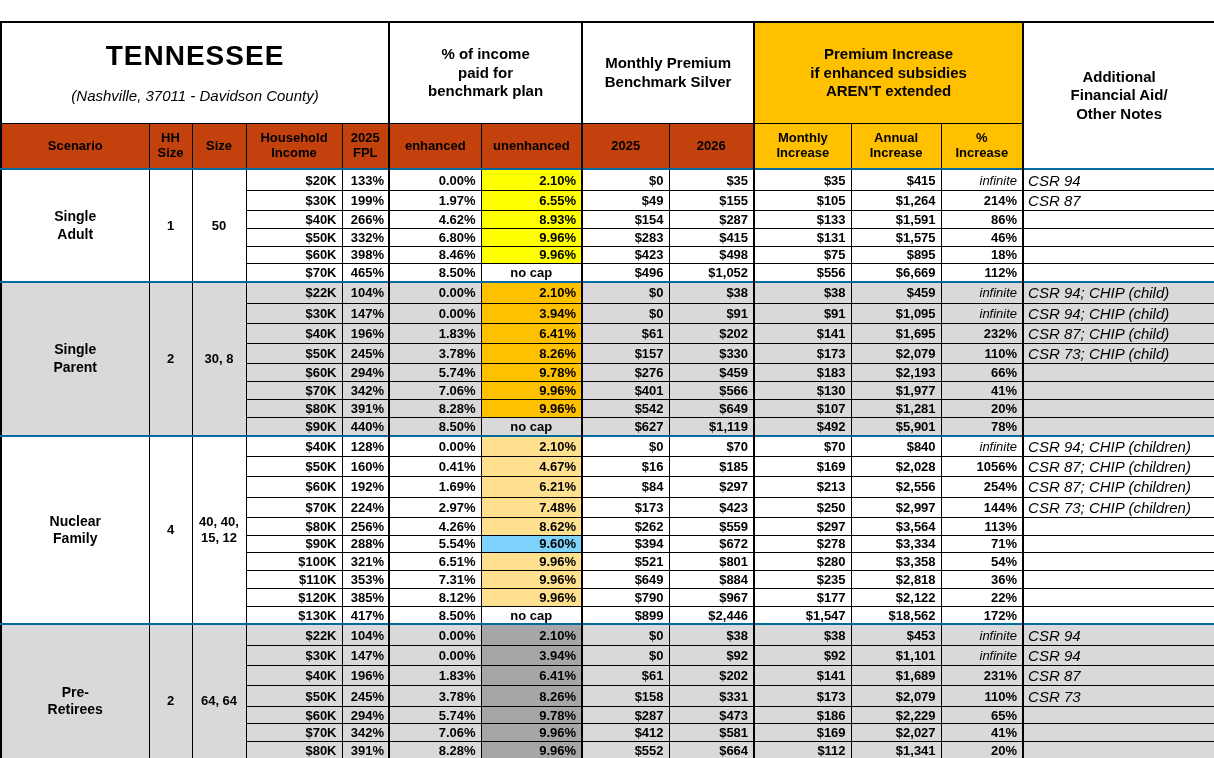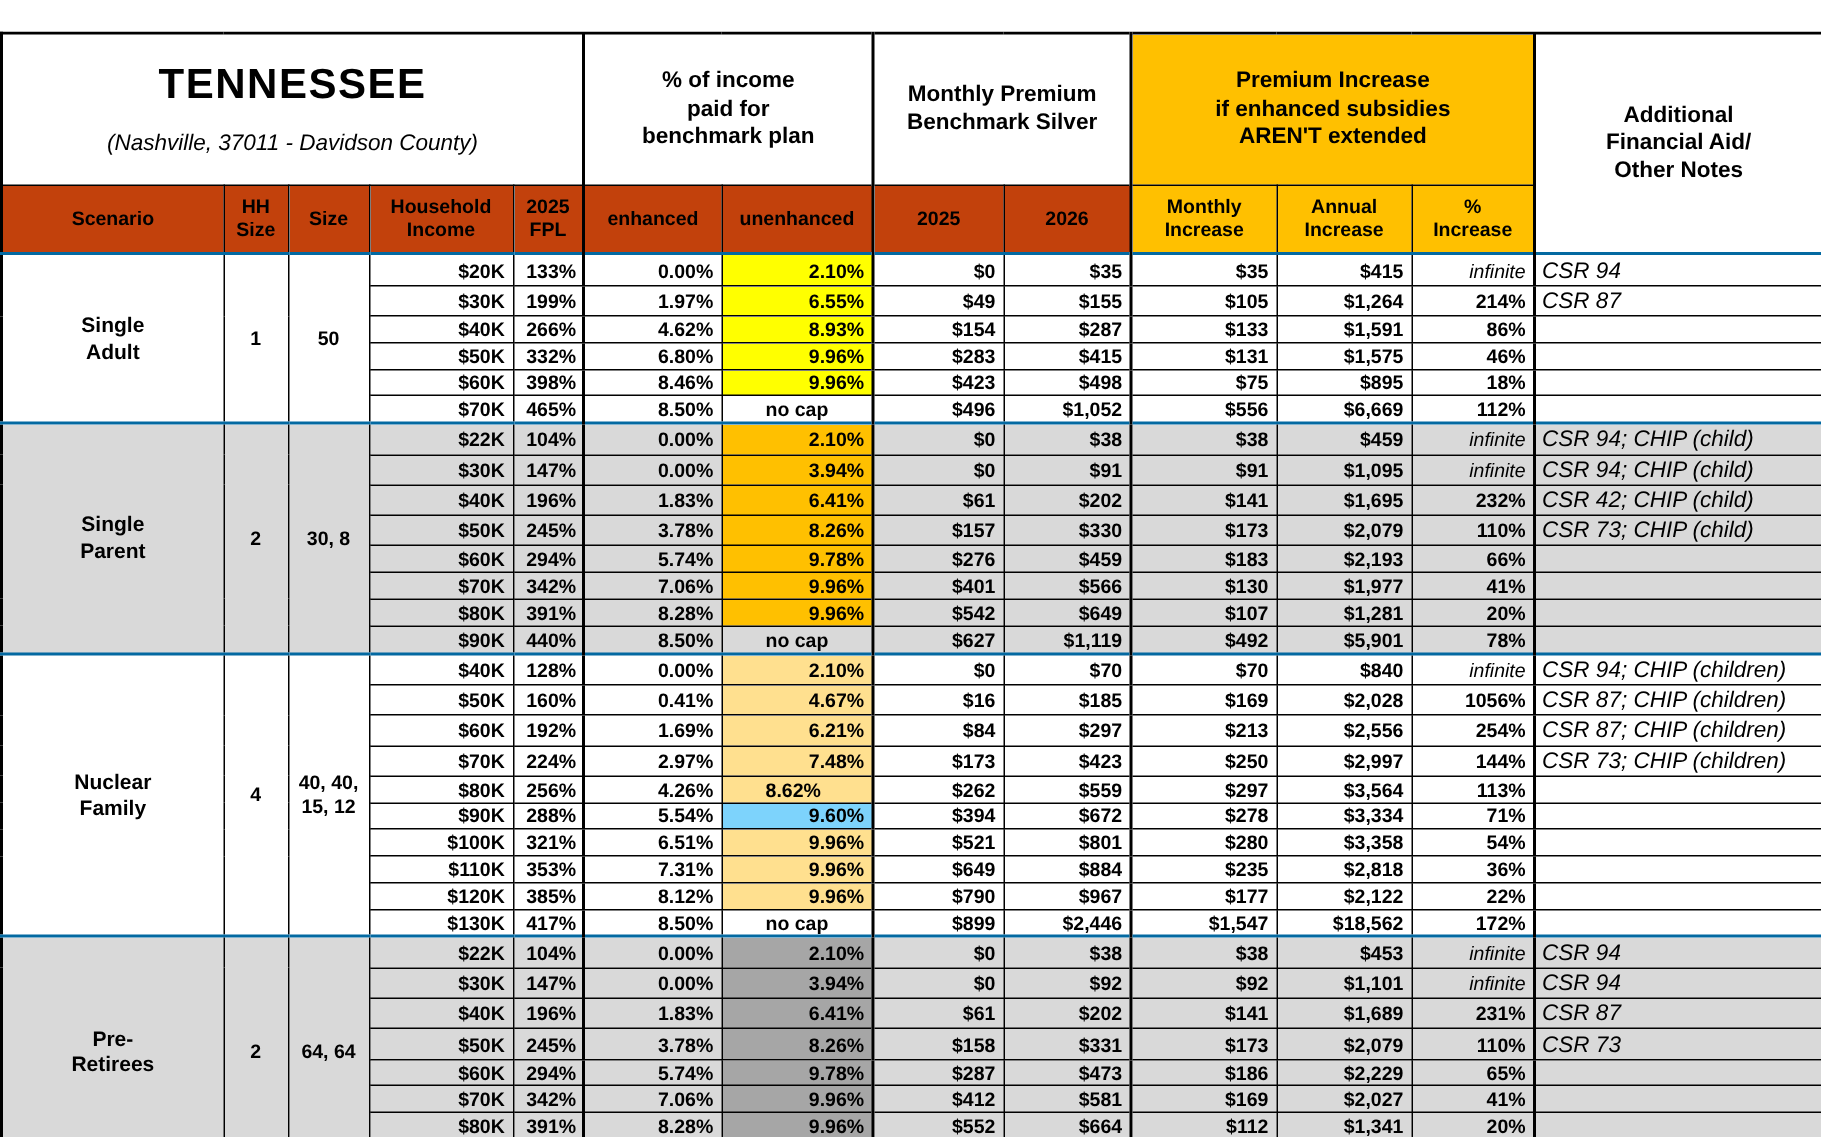--- a/index.html
+++ b/index.html
@@ -195,21 +195,21 @@
         <tr class="gray">
           <td>$40K</td>
           <td class="fpl">196%</td>
           <td class="b2">1.83%</td>
           <td style="background: rgb(255, 192, 0);">6.41%</td>
           <td class="b2">$61</td>
           <td>$202</td>
           <td class="b2">$141</td>
           <td>$1,695</td>
           <td>232%</td>
-          <td class="note b2">CSR 42; CHIP (child)</td>
+          <td class="note b2">CSR 87; CHIP (child)</td>
         </tr>
         <tr class="gray">
           <td>$50K</td>
           <td class="fpl">245%</td>
           <td class="b2">3.78%</td>
           <td style="background: rgb(255, 192, 0);">8.26%</td>
           <td class="b2">$157</td>
           <td>$330</td>
           <td class="b2">$173</td>
           <td>$2,079</td>
@@ -314,21 +314,21 @@
           <td>$423</td>
           <td class="b2">$250</td>
           <td>$2,997</td>
           <td>144%</td>
           <td class="note b2">CSR 73; CHIP (children)</td>
         </tr>
         <tr class="white">
           <td>$80K</td>
           <td class="fpl">256%</td>
           <td class="b2">4.26%</td>
-          <td style="background: rgb(255, 224, 143); text-align: center;">8.62%</td>
+          <td style="background: rgb(255, 224, 143);">8.62%</td>
           <td class="b2">$262</td>
           <td>$559</td>
           <td class="b2">$297</td>
           <td>$3,564</td>
           <td>113%</td>
           <td class="note b2"></td>
         </tr>
         <tr class="white">
           <td>$90K</td>
           <td class="fpl">288%</td>

